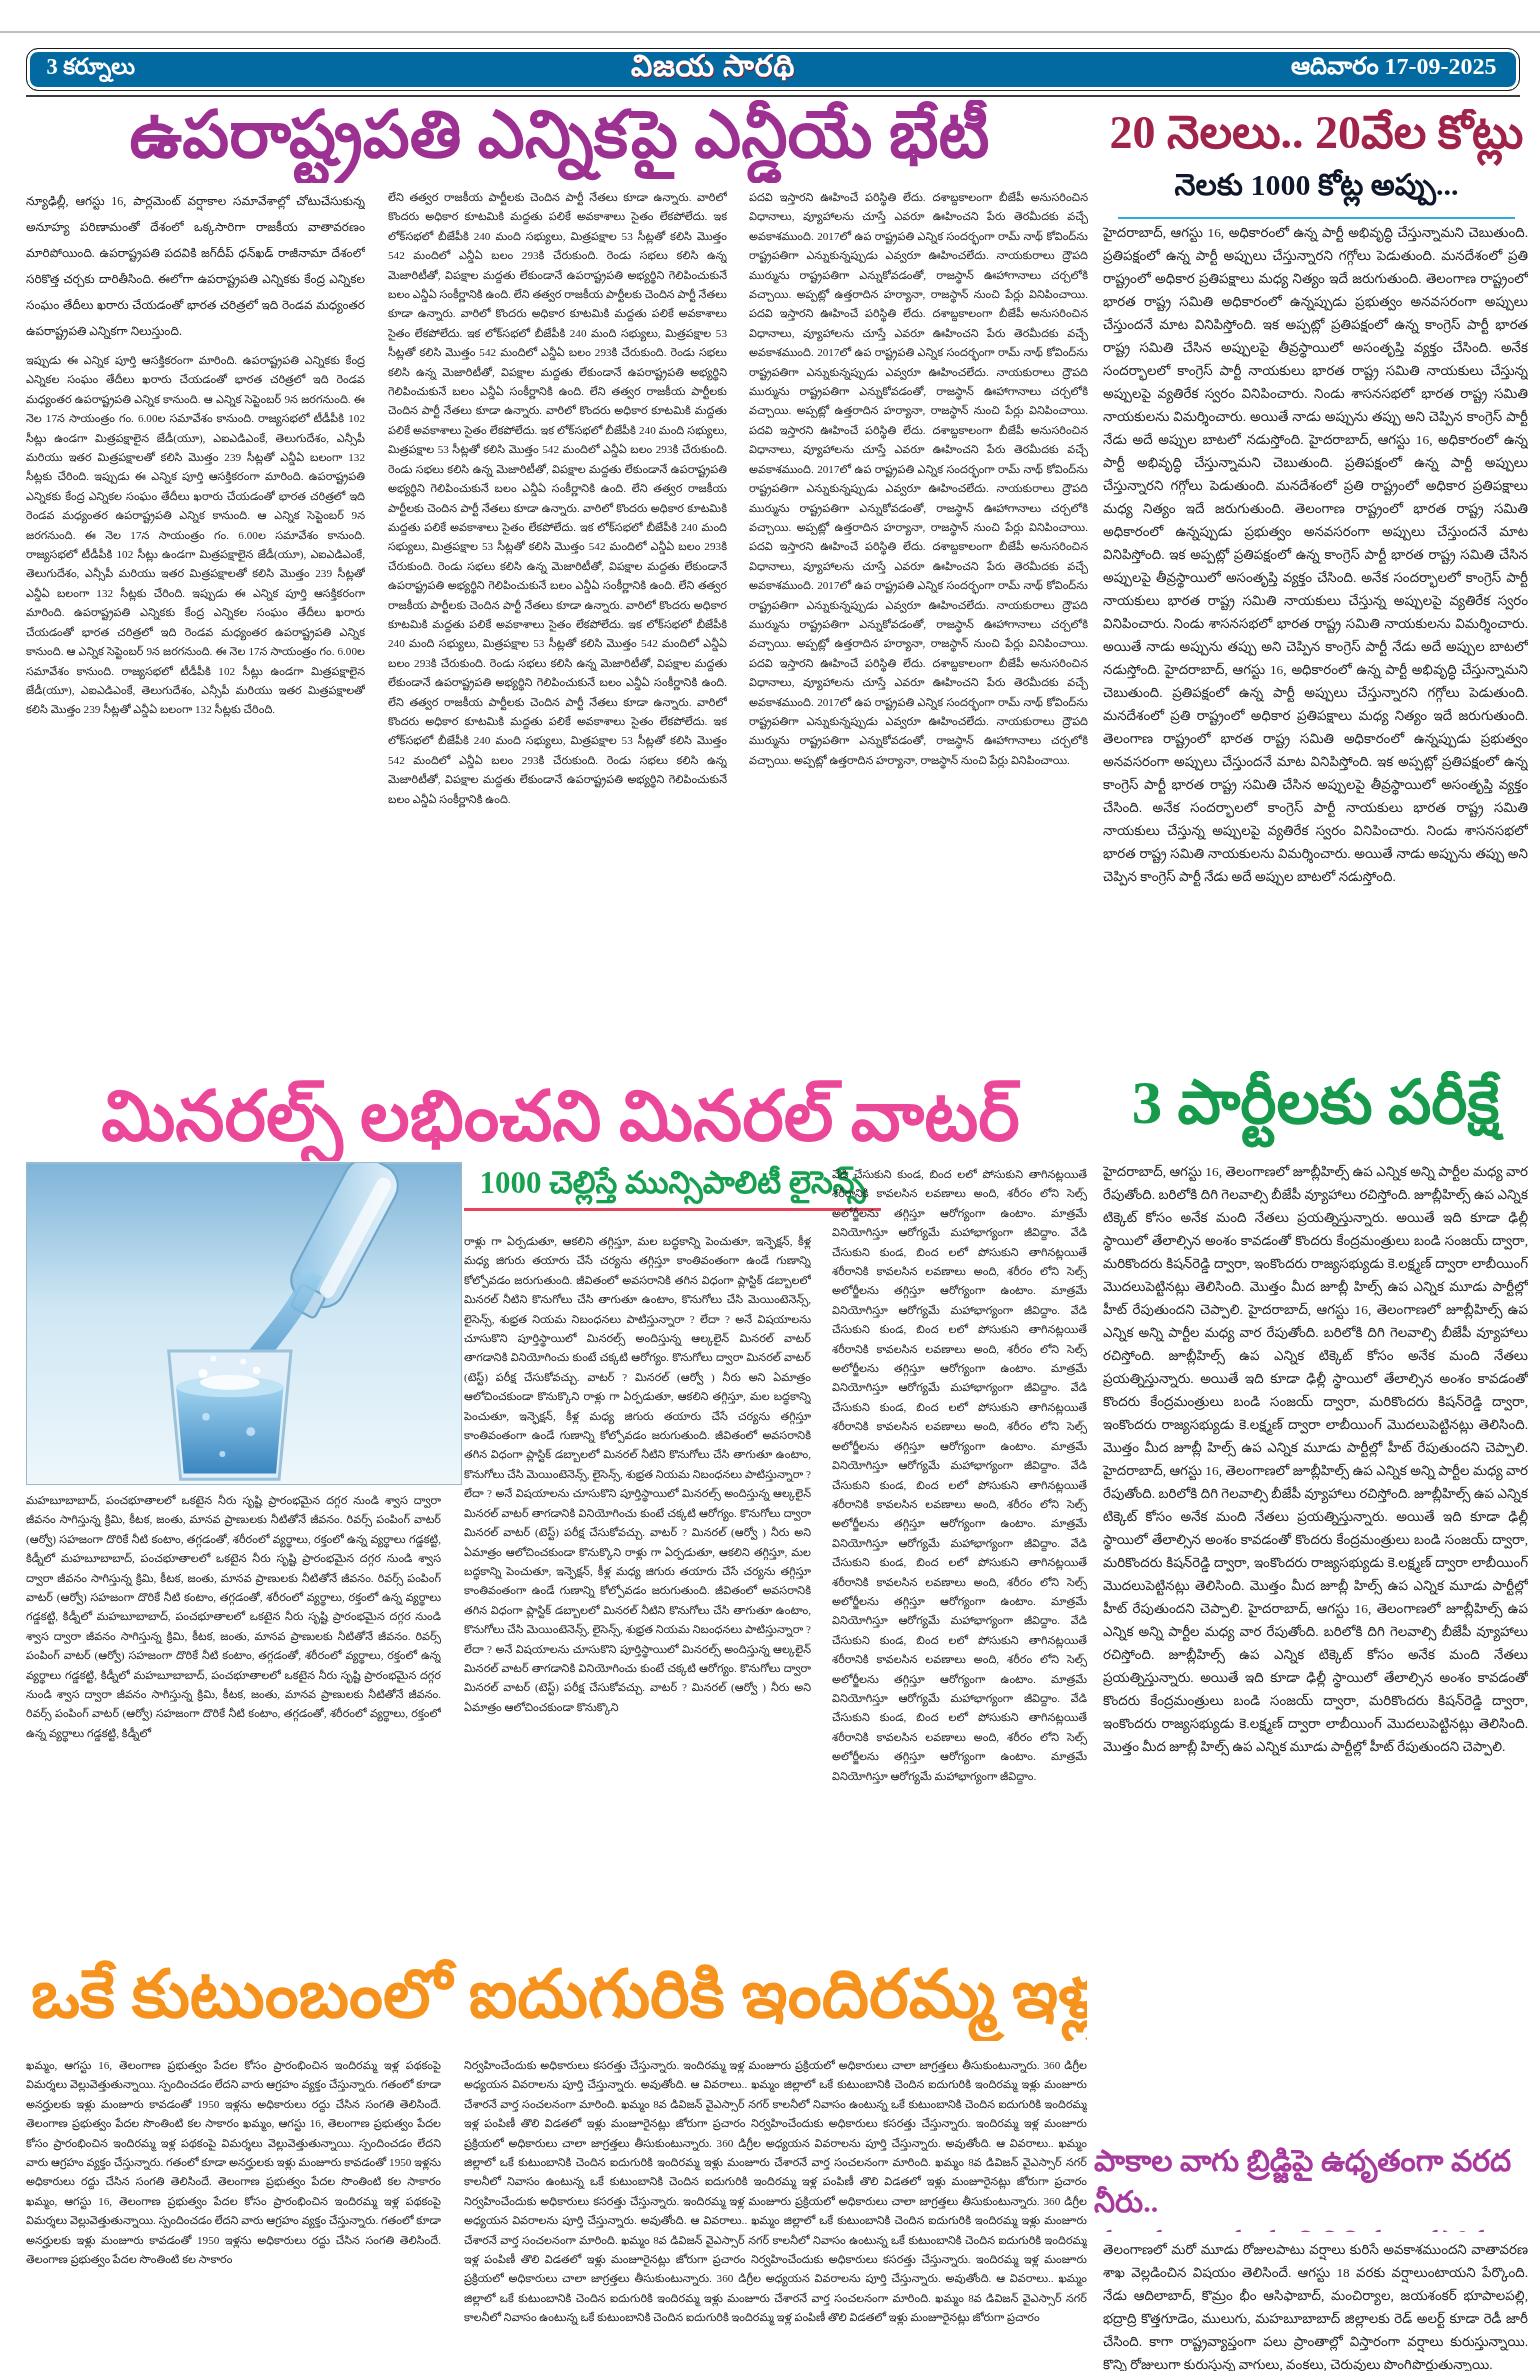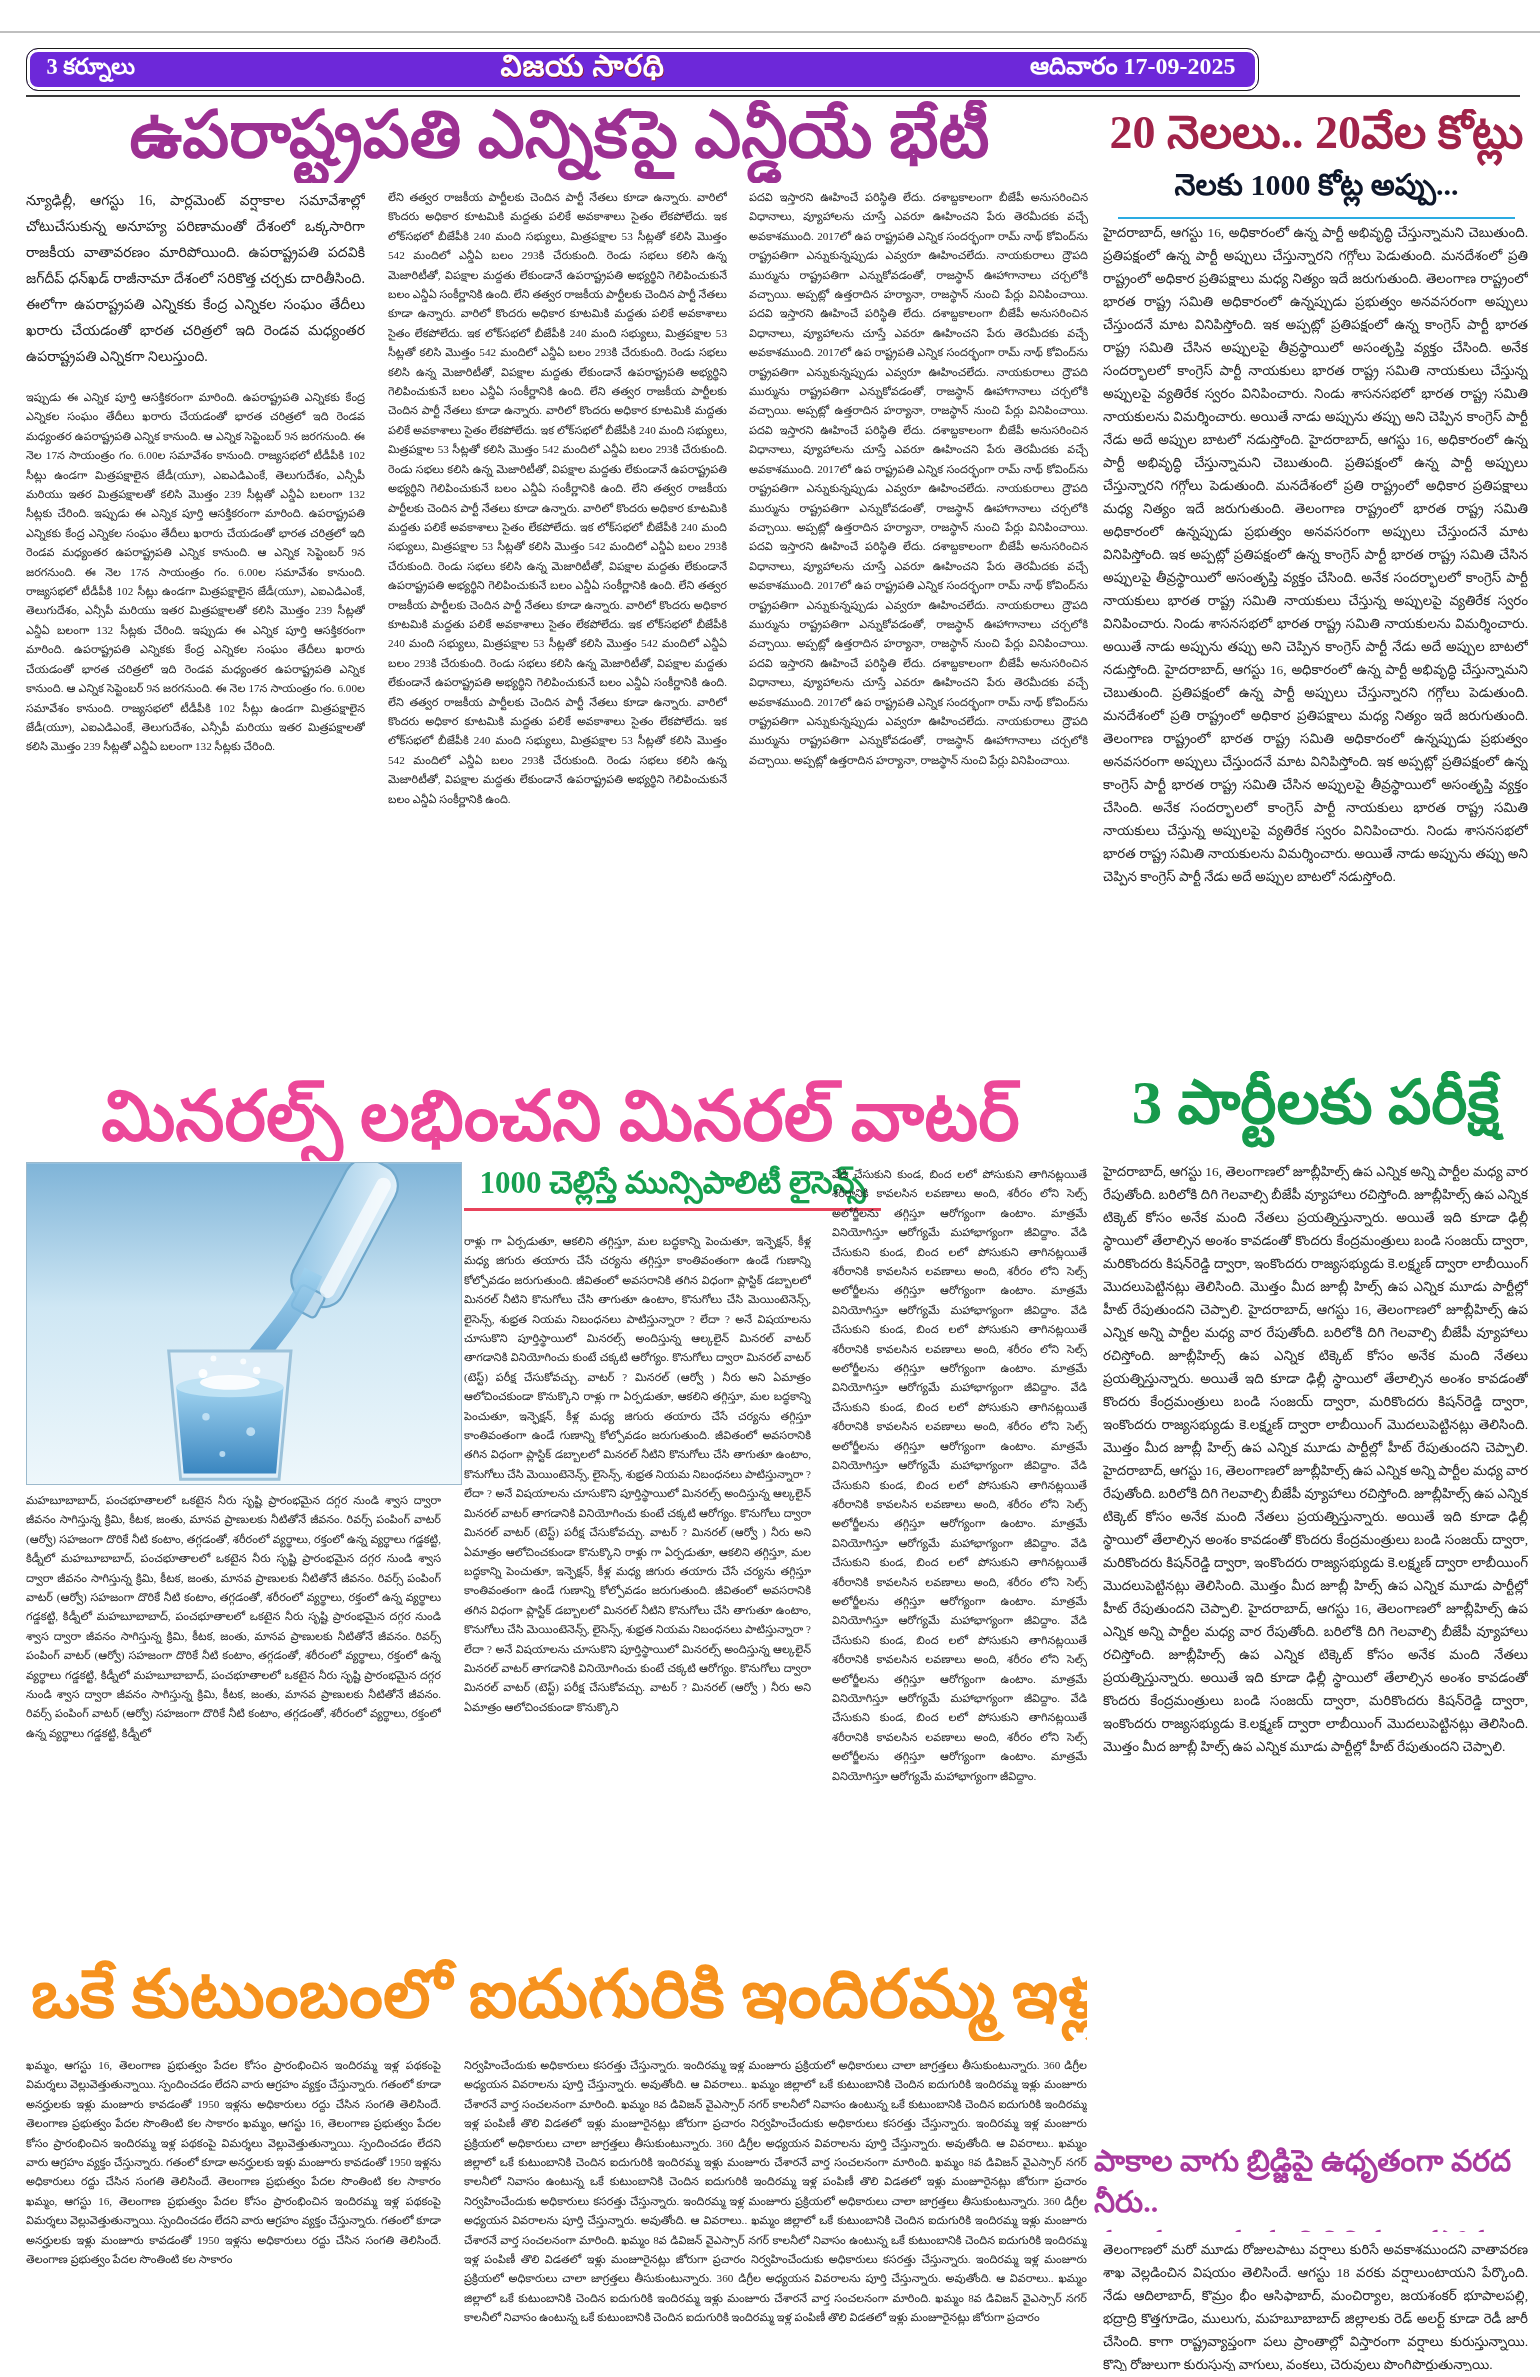--- a/index.html
+++ b/index.html
@@ -1,21 +1,21 @@
 <!DOCTYPE html>
 <html style="font-size:12px"><head>
 <meta charset="utf-8">
 <style>
   html,body{margin:0;padding:0;background:#e8e8e8;}
   .page{position:relative;width:1541px;height:2377px;background:#ffffff;overflow:hidden;
         font-family:"Liberation Serif", serif;color:#1c1c1c;}
   
   .topline{position:absolute;left:0;top:31px;width:1541px;height:1.5px;background:#bfbfbf;}
-  .header-bar{position:absolute;left:26px;top:48px;width:1233px;height:43px;
-      background:#6d28d9;border:1.5px solid #1a1a1a;border-radius:12px;
+  .header-bar{position:absolute;left:26px;top:48px;width:1494px;height:43px;
+      background:#0369a1;border:1.5px solid #1a1a1a;border-radius:12px;
       box-shadow:inset 0 0 0 3px #ffffff;display:flex;align-items:center;box-sizing:border-box;}
   .header-bar .edition{color:#fff;font-weight:bold;font-size:22.4px;padding-left:19.4px;flex:0 0 auto;}
   .header-bar .masthead{color:#fff;font-weight:bold;font-size:30px;flex:1 1 auto;text-align:center;
       letter-spacing:0.7px;text-shadow:0.7px 0.7px 0 #9a0f14;}
   .header-bar .dateline{color:#fff;font-weight:bold;font-size:24px;padding-right:22.4px;flex:0 0 auto;}
   .header-underline{position:absolute;left:26px;top:95px;width:1494px;height:1.5px;background:#3a3a3a;}
   
   .headline{position:absolute;text-align:center;font-weight:bold;white-space:nowrap;overflow:hidden;line-height:1.05;}
   .hl-main{left:30px;top:100px;width:1059px;height:83px;font-size:66px;color:#9c3192;}
   .hl-debt{left:1096px;top:109px;width:441px;height:57px;font-size:46px;color:#a02349;}
@@ -26,21 +26,21 @@
   .sub-mineral{position:absolute;left:464px;top:1165px;width:417px;text-align:center;font-weight:bold;
       font-size:31px;color:#17a04f;border-bottom:3px solid #e8425a;padding-bottom:0;
       white-space:nowrap;overflow:hidden;}
   .hl-parties{left:1094px;top:1071px;width:443px;height:78px;font-size:61px;color:#179a4c;}
   .hl-houses{left:31px;top:1959px;width:1056px;height:82px;font-size:67px;color:#f6921e;}
   .sub-flood{position:absolute;left:1094px;top:2141px;width:443px;text-align:left;font-weight:bold;
       font-size:30px;line-height:1.35;color:#a83a9e;overflow:hidden;height:91px;}
   
   .bodytext{position:absolute;text-align:justify;overflow:hidden;color:#222;
       font-size:11.2px;line-height:19.4px;word-break:break-word;}
-  .lead{font-size:14px;line-height:26px;display:block;margin-bottom:18px;}
+  .lead{font-size:12px;line-height:26px;display:block;margin-bottom:7px;}
   .side{font-size:13.4px;line-height:23px;}
   
   .photo{position:absolute;left:26px;top:1162px;width:434px;height:321px;overflow:hidden;
       border:0.7px solid #9bb9cc;}
 </style>
 </head>
 <body>
 
 <div class="page">
 

